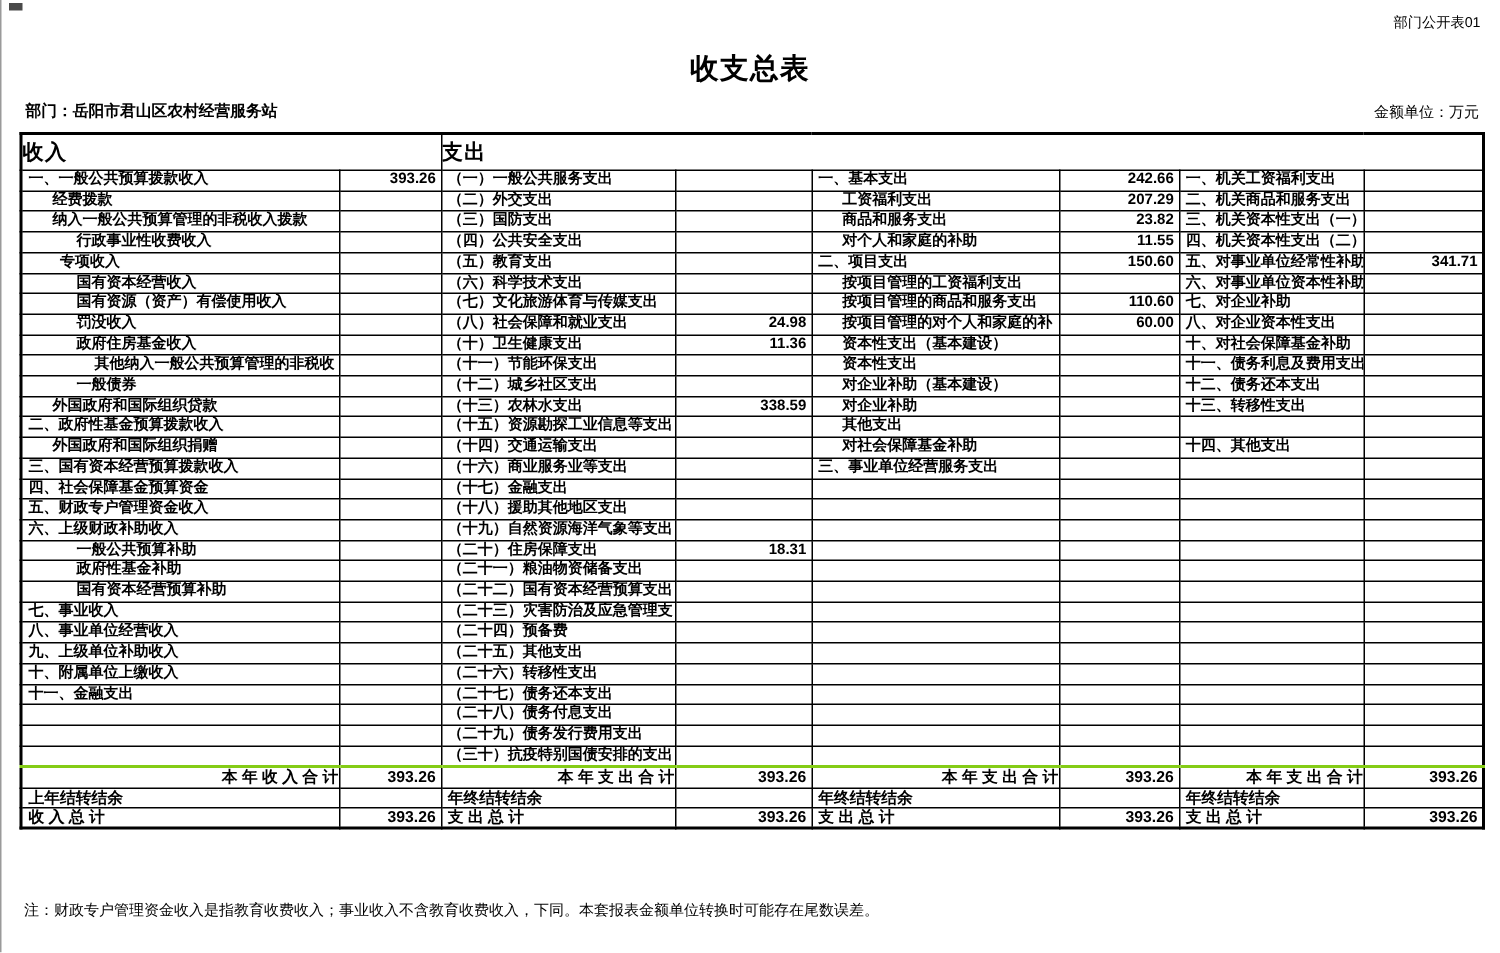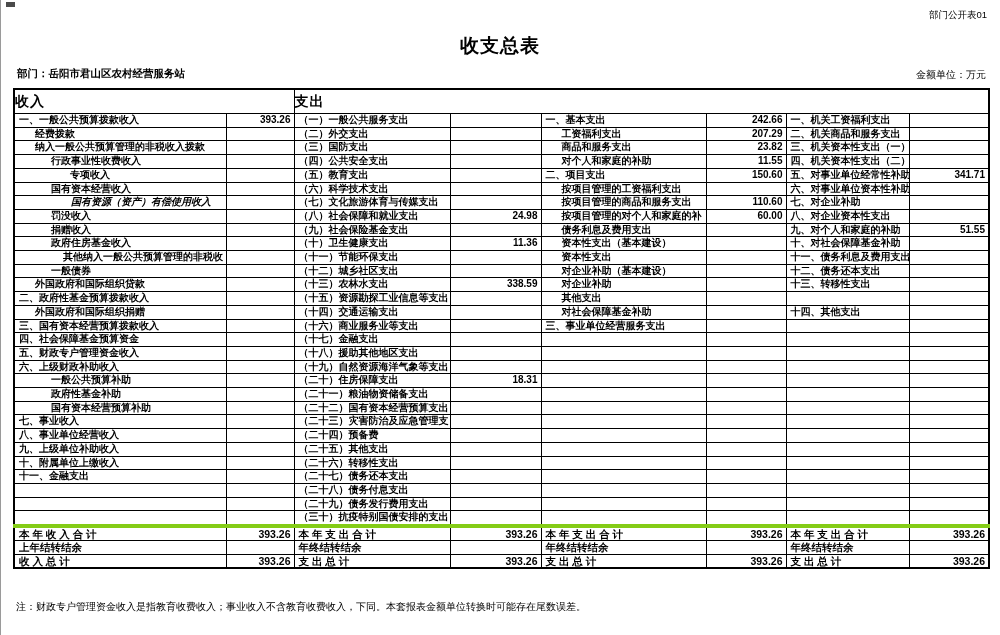--- a/index.html
+++ b/index.html
@@ -21,21 +21,21 @@
   td,th{border:1px solid #000;padding:0;overflow:hidden;white-space:nowrap;
         font-weight:bold;vertical-align:middle;}
   tr.group-header td{height:23px;font-size:14px;text-align:left;letter-spacing:1px;}
   tr.col-header th{height:31px;font-size:10.5px;text-align:center;
                    white-space:normal;line-height:1.25;border-bottom:2px solid #000;}
   tr.col-header th.wrap{padding:0 6px;}
   tr.body-row td{height:12.7px;font-size:10px;line-height:12.7px;}
   td.item{text-align:left;}
   td.num{text-align:right;padding-right:3px;}
   tr.total-row td{height:12.3px;font-size:10.5px;line-height:12.3px;}
-  tr.first-total td{border-top:4px solid #84cc16;}
+  tr.first-total td{border-top:2px solid #84cc16;text-align:right;}
   .note{position:absolute;top:600px;left:16px;font-size:10px;}
 </style>
 </head>
 <body>
 
 <div class="page-edge"></div>
 <div class="corner-artifact"></div>
 
 <div class="doc-ref">部门公开表01</div>
 <div class="title">收支总表</div>
@@ -94,70 +94,60 @@
         <td class="item" style="padding-left: 36px;">行政事业性收费收入</td>
         <td class="num"></td>
         <td class="item" style="padding-left: 4px;">（四）公共安全支出</td>
         <td class="num"></td>
         <td class="item" style="padding-left: 20px;">对个人和家庭的补助</td>
         <td class="num">11.55</td>
         <td class="item" style="padding-left: 4px;">四、机关资本性支出（二）</td>
         <td class="num"></td>
       </tr>
       <tr class="body-row">
-        <td class="item" style="padding-left: 55px;">专项收入</td>
+        <td class="item" style="padding-left: 25px;">专项收入</td>
         <td class="num"></td>
         <td class="item" style="padding-left: 4px;">（五）教育支出</td>
         <td class="num"></td>
         <td class="item" style="padding-left: 4px;">二、项目支出</td>
         <td class="num">150.60</td>
         <td class="item" style="padding-left: 4px;">五、对事业单位经常性补助</td>
         <td class="num">341.71</td>
       </tr>
       <tr class="body-row">
         <td class="item" style="padding-left: 36px;">国有资本经营收入</td>
         <td class="num"></td>
         <td class="item" style="padding-left: 4px;">（六）科学技术支出</td>
         <td class="num"></td>
         <td class="item" style="padding-left: 20px;">按项目管理的工资福利支出</td>
         <td class="num"></td>
         <td class="item" style="padding-left: 4px;">六、对事业单位资本性补助</td>
         <td class="num"></td>
       </tr>
       <tr class="body-row">
-        <td class="item" style="padding-left: 56px; font-style: italic;">国有资源（资产）有偿使用收入</td>
+        <td class="item" style="padding-left: 36px;">国有资源（资产）有偿使用收入</td>
         <td class="num"></td>
         <td class="item" style="padding-left: 4px;">（七）文化旅游体育与传媒支出</td>
         <td class="num"></td>
         <td class="item" style="padding-left: 20px;">按项目管理的商品和服务支出</td>
         <td class="num">110.60</td>
         <td class="item" style="padding-left: 4px;">七、对企业补助</td>
         <td class="num"></td>
       </tr>
       <tr class="body-row">
         <td class="item" style="padding-left: 36px;">罚没收入</td>
         <td class="num"></td>
         <td class="item" style="padding-left: 4px;">（八）社会保障和就业支出</td>
         <td class="num">24.98</td>
         <td class="item" style="padding-left: 20px;">按项目管理的对个人和家庭的补</td>
         <td class="num">60.00</td>
         <td class="item" style="padding-left: 4px;">八、对企业资本性支出</td>
         <td class="num"></td>
       </tr>
       <tr class="body-row">
-        <td class="item" style="padding-left: 36px;">捐赠收入</td>
-        <td class="num"></td>
-        <td class="item" style="padding-left: 4px;">（九）社会保险基金支出</td>
-        <td class="num"></td>
-        <td class="item" style="padding-left: 20px;">债务利息及费用支出</td>
-        <td class="num"></td>
-        <td class="item" style="padding-left: 4px;">九、对个人和家庭的补助</td>
-        <td class="num">51.55</td>
-      </tr>
-      <tr class="body-row">
         <td class="item" style="padding-left: 36px;">政府住房基金收入</td>
         <td class="num"></td>
         <td class="item" style="padding-left: 4px;">（十）卫生健康支出</td>
         <td class="num">11.36</td>
         <td class="item" style="padding-left: 20px;">资本性支出（基本建设）</td>
         <td class="num"></td>
         <td class="item" style="padding-left: 4px;">十、对社会保障基金补助</td>
         <td class="num"></td>
       </tr>
       <tr class="body-row">

